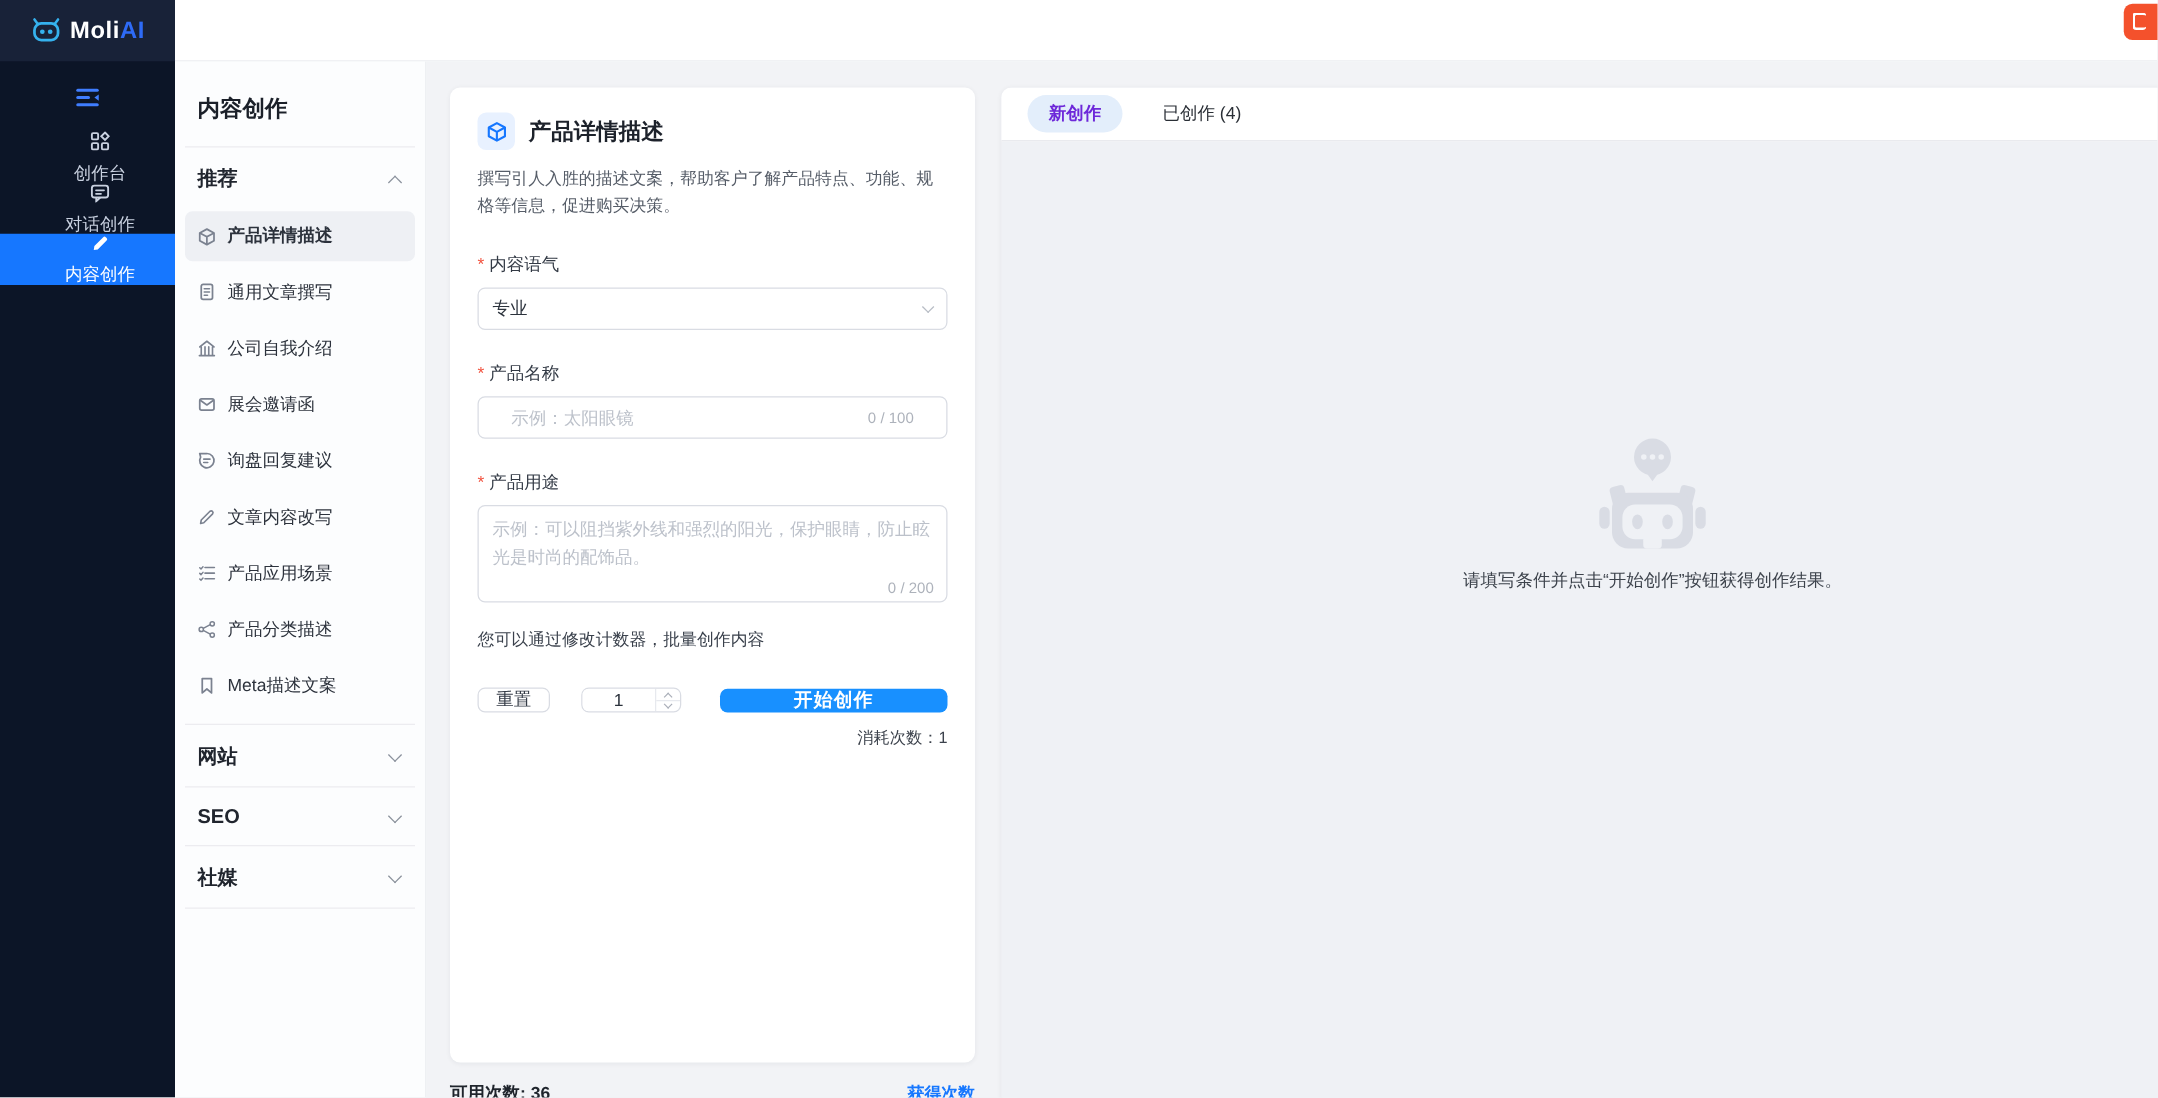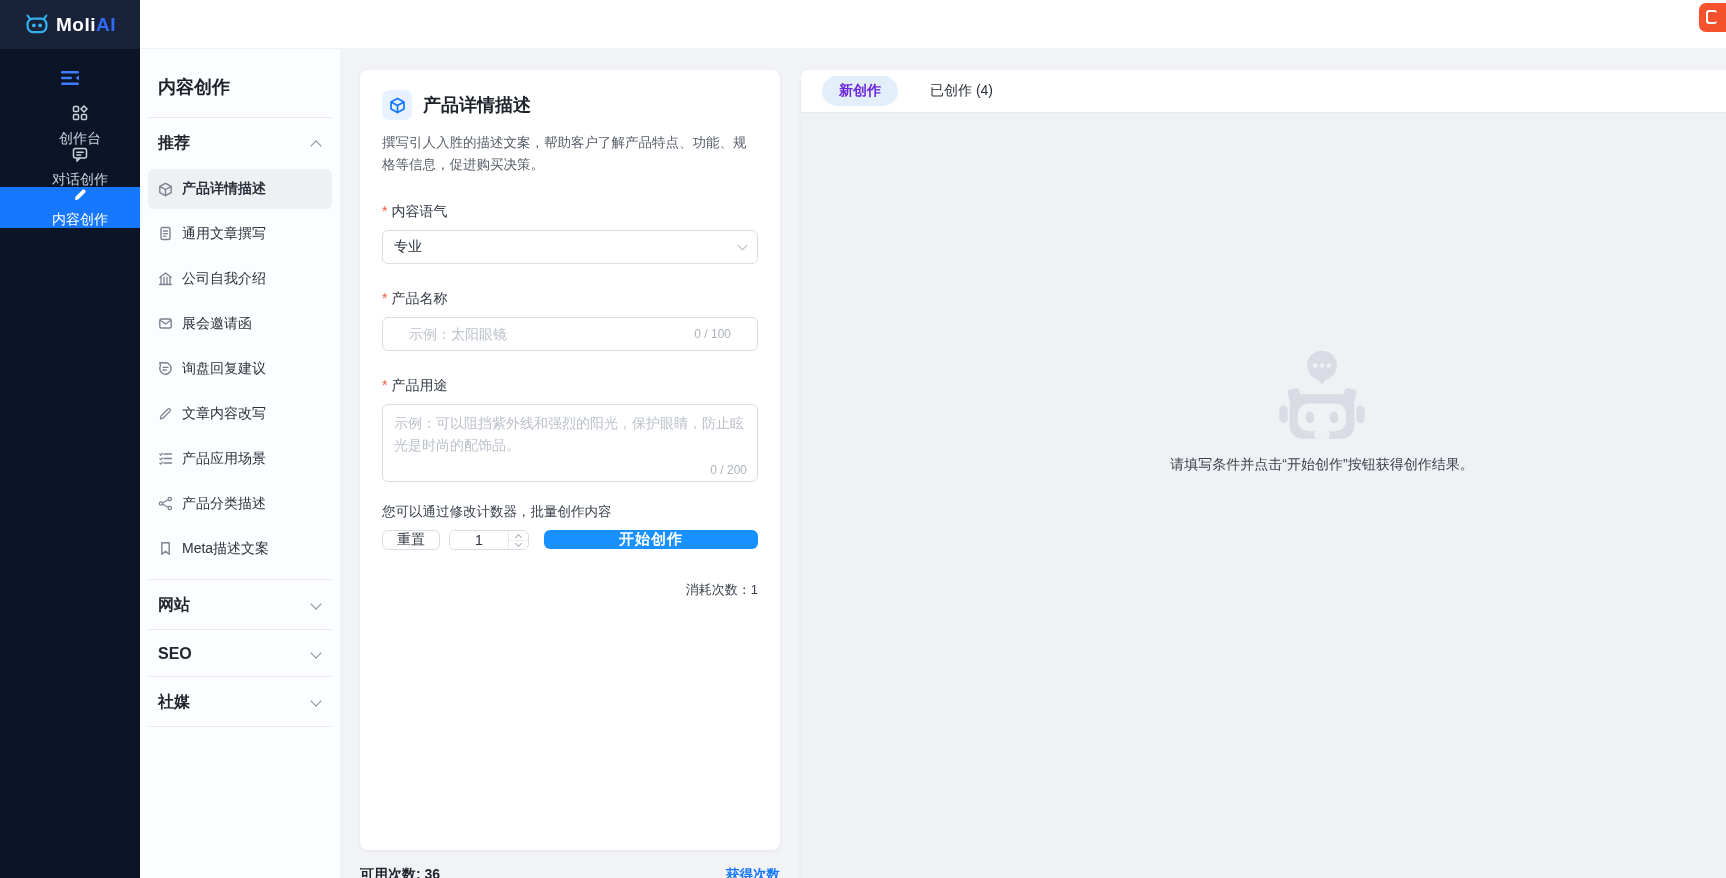--- a/index.html
+++ b/index.html
@@ -54,21 +54,21 @@
   .select-box .chev { width:7px; height:7px; border-color:#b7bcc5; }
   .text-input { margin-top:9px; height:34px; border:1px solid #d9dce3; border-radius:6px; background:#fff; display:flex; align-items:center; padding:0 26px; }
   .text-input input { flex:1; border:none; outline:none; font-size:14px; color:#2b323c; font-family:inherit; background:transparent; }
   .text-input input::placeholder { color:#bcc1ca; }
   .counter { font-size:12px; color:#adb2bb; margin-left:8px; white-space:nowrap; }
   .textarea-wrap { position:relative; margin-top:9px; border:1px solid #d9dce3; border-radius:6px; background:#fff; height:78px; }
   .textarea-wrap textarea { width:100%; height:56px; border:none; outline:none; resize:none; font-size:14px; line-height:1.6; color:#2b323c; font-family:inherit; padding:7px 11px 0 11px; background:transparent; }
   .textarea-wrap textarea::placeholder { color:#bcc1ca; }
   .textarea-counter { position:absolute; right:10px; bottom:4px; font-size:12px; color:#adb2bb; }
   .batch-hint { margin-top:21px; font-size:13.5px; color:#3a414c; }
-  .controls { display:flex; align-items:flex-start; margin-top:9px; height:40px; gap:0; }
+  .controls { display:flex; align-items:flex-end; margin-top:9px; height:40px; gap:16px; }
   .reset-btn { width:58px; border:1px solid #d9dce3; border-radius:6px; background:#fff; font-size:14px; color:#333a45; display:flex; align-items:center; justify-content:center; cursor:pointer; }
   .stepper { width:80px; margin-left:9px; border:1px solid #d9dce3; border-radius:6px; background:#fff; display:flex; overflow:hidden; }
   .stepper input { width:58px; border:none; outline:none; text-align:center; font-size:14px; color:#2b323c; font-family:inherit; }
   .stepper-arrows { width:21px; border-left:1px solid #e7e9ee; display:flex; flex-direction:column; }
   .stepper-up,.stepper-down { flex:1; display:flex; align-items:center; justify-content:center; cursor:pointer; }
   .stepper-down { border-top:1px solid #e7e9ee; }
   .stepper .chev { width:5px; height:5px; border-color:#a9aeb8; }
   .submit-btn { flex:1; margin-left:15px; background:#1890ff; border:none; border-radius:6px; color:#ffffff; font-size:15px; font-weight:bold; letter-spacing:1px; display:flex; align-items:center; justify-content:center; cursor:pointer; }
   .consume { margin-top:11px; text-align:right; font-size:13px; color:#3c424c; }
   .form-footer { position:absolute; left:19px; top:817px; width:420px; display:flex; justify-content:space-between; align-items:flex-start; }

